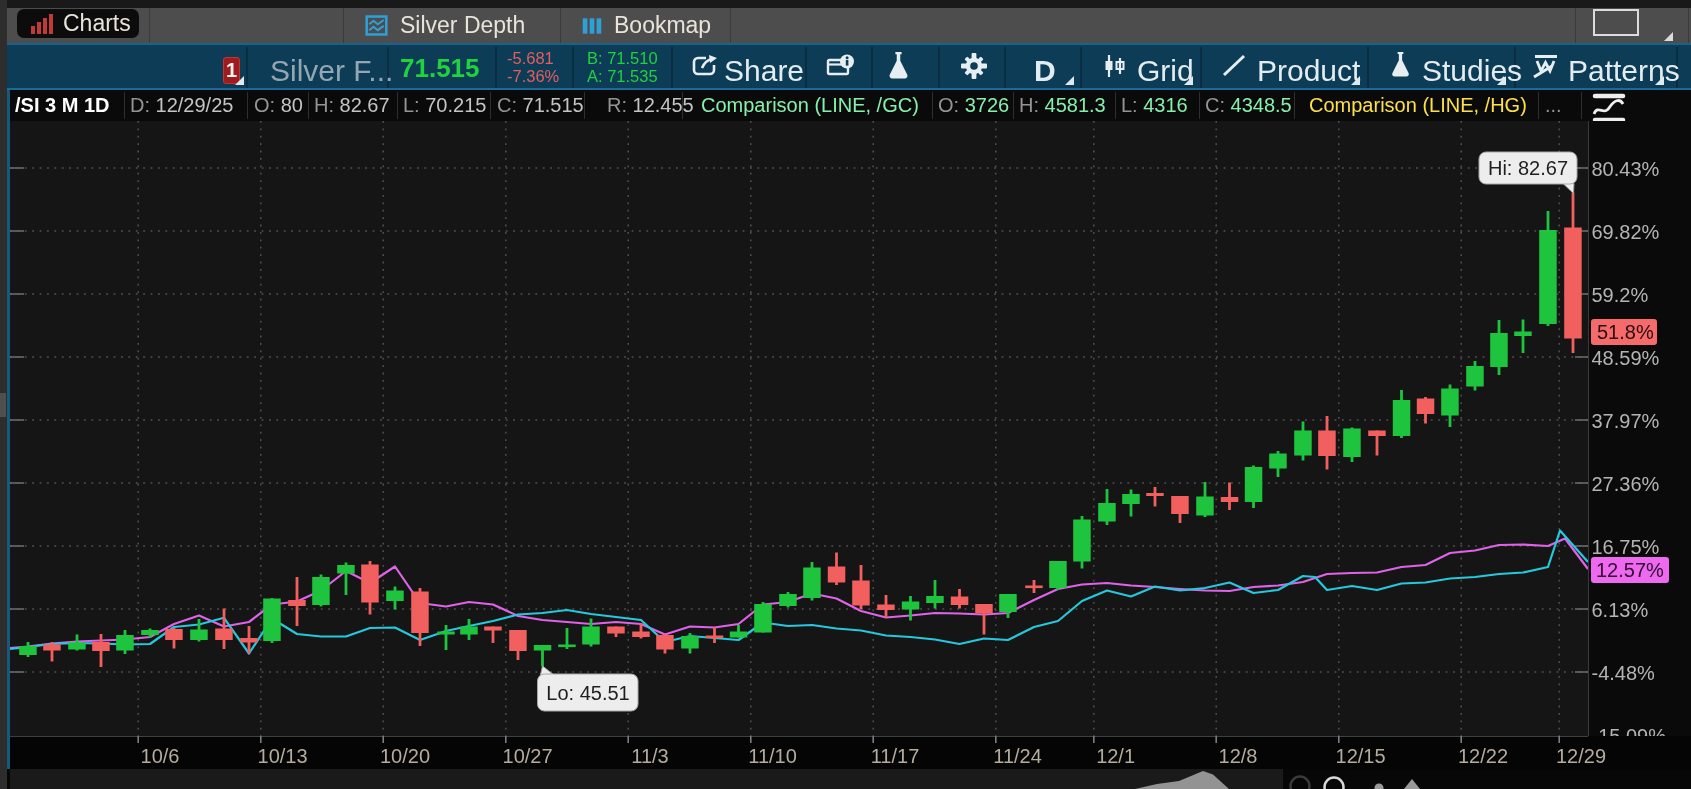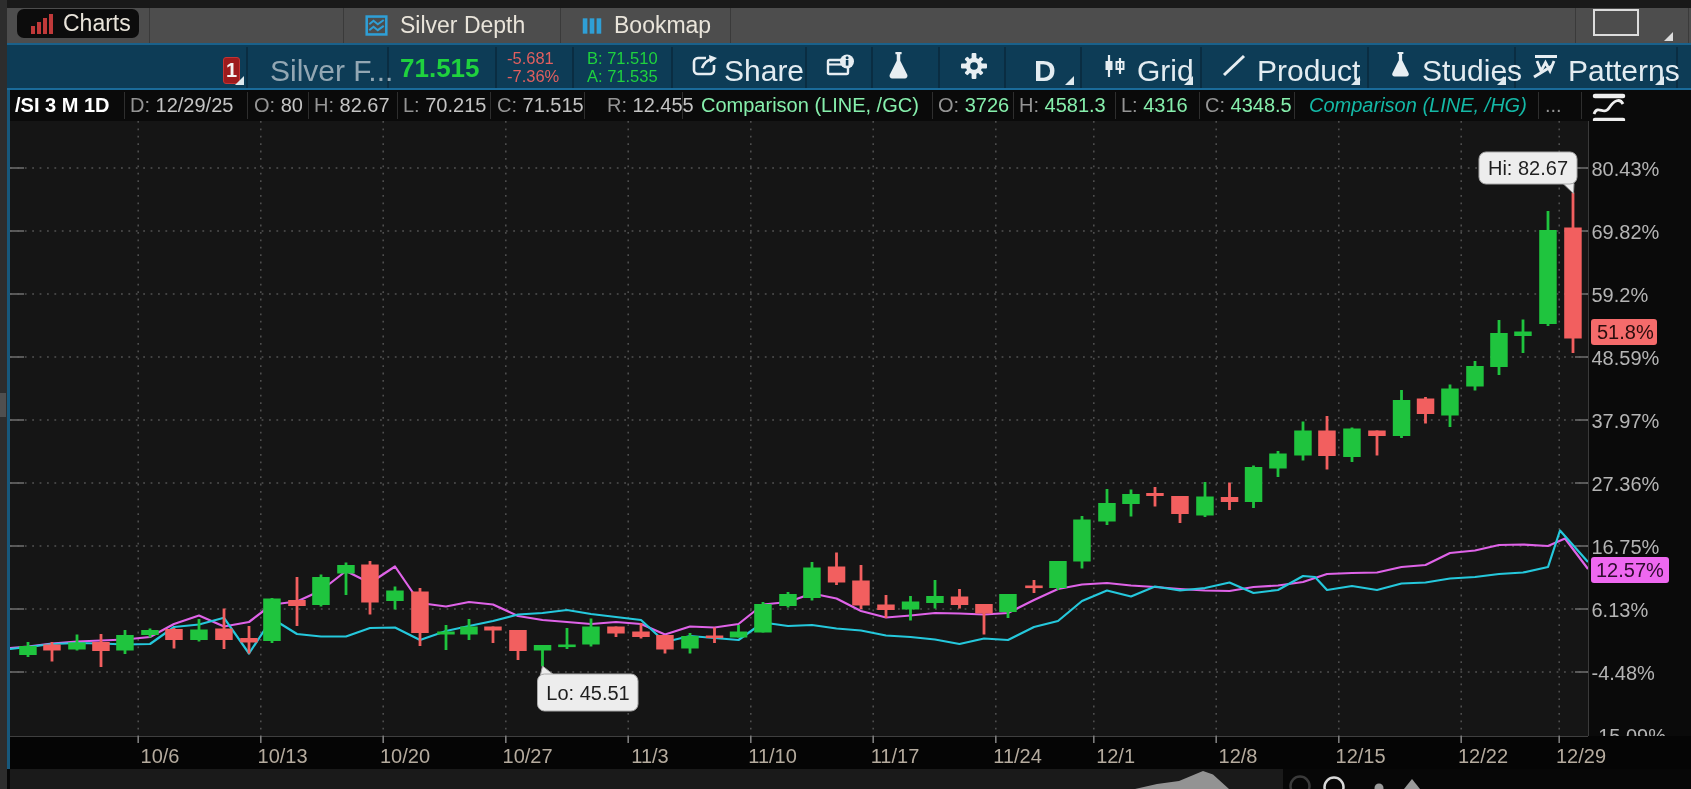--- a/index.html
+++ b/index.html
@@ -21,21 +21,21 @@
 #combo{position:absolute;left:7px;top:7px;width:198px;height:34px;background:#0e0e0e;border:1px solid #585858;border-radius:4px;}
 #combo .txt{position:absolute;left:14px;top:4px;font-size:23px;color:#f2f2f2;}
 #combo .btn{position:absolute;right:2px;top:2px;width:32px;height:28px;border-radius:3px;background:linear-gradient(#6e6e6e,#4c4c4c);}
 #combo .btn:after{content:"";position:absolute;left:9px;top:11px;border-left:7px solid transparent;border-right:7px solid transparent;border-top:8px solid #262626;}
 #redbadge{position:absolute;left:216px;top:12px;width:17px;height:27px;background:#9e1b1e;border:1px solid #c43434;border-radius:3px;color:#f3f3f3;font-size:20px;font-weight:bold;text-align:center;line-height:25px;}
 #ohlc{left:7px;top:90px;width:1684px;height:31px;background:#0a0a0a;}
 .osep{position:absolute;top:2px;width:1px;height:27px;background:#2e2e2e;}
 .oseg{position:absolute;top:0;height:31px;line-height:31px;font-size:20px;white-space:nowrap;color:#c4c4c4;}
 .lab{color:#949494;}
 .mag{color:#86efac;}
-.cya{color:#14b8a6;font-style:italic;}
+.cya{color:#fde047;}
 svg text{font-family:"Liberation Sans",sans-serif;}
 </style></head>
 <body>
 <div id="app">
 <div id="topstrip" class="abs"></div>
 <div id="tabbar" class="abs">
 <div id="activetab">
         <svg width="24" height="24" viewBox="0 0 24 24">
           <g fill="#c03a3a">
             <rect x="1" y="14" width="4" height="8"></rect>

